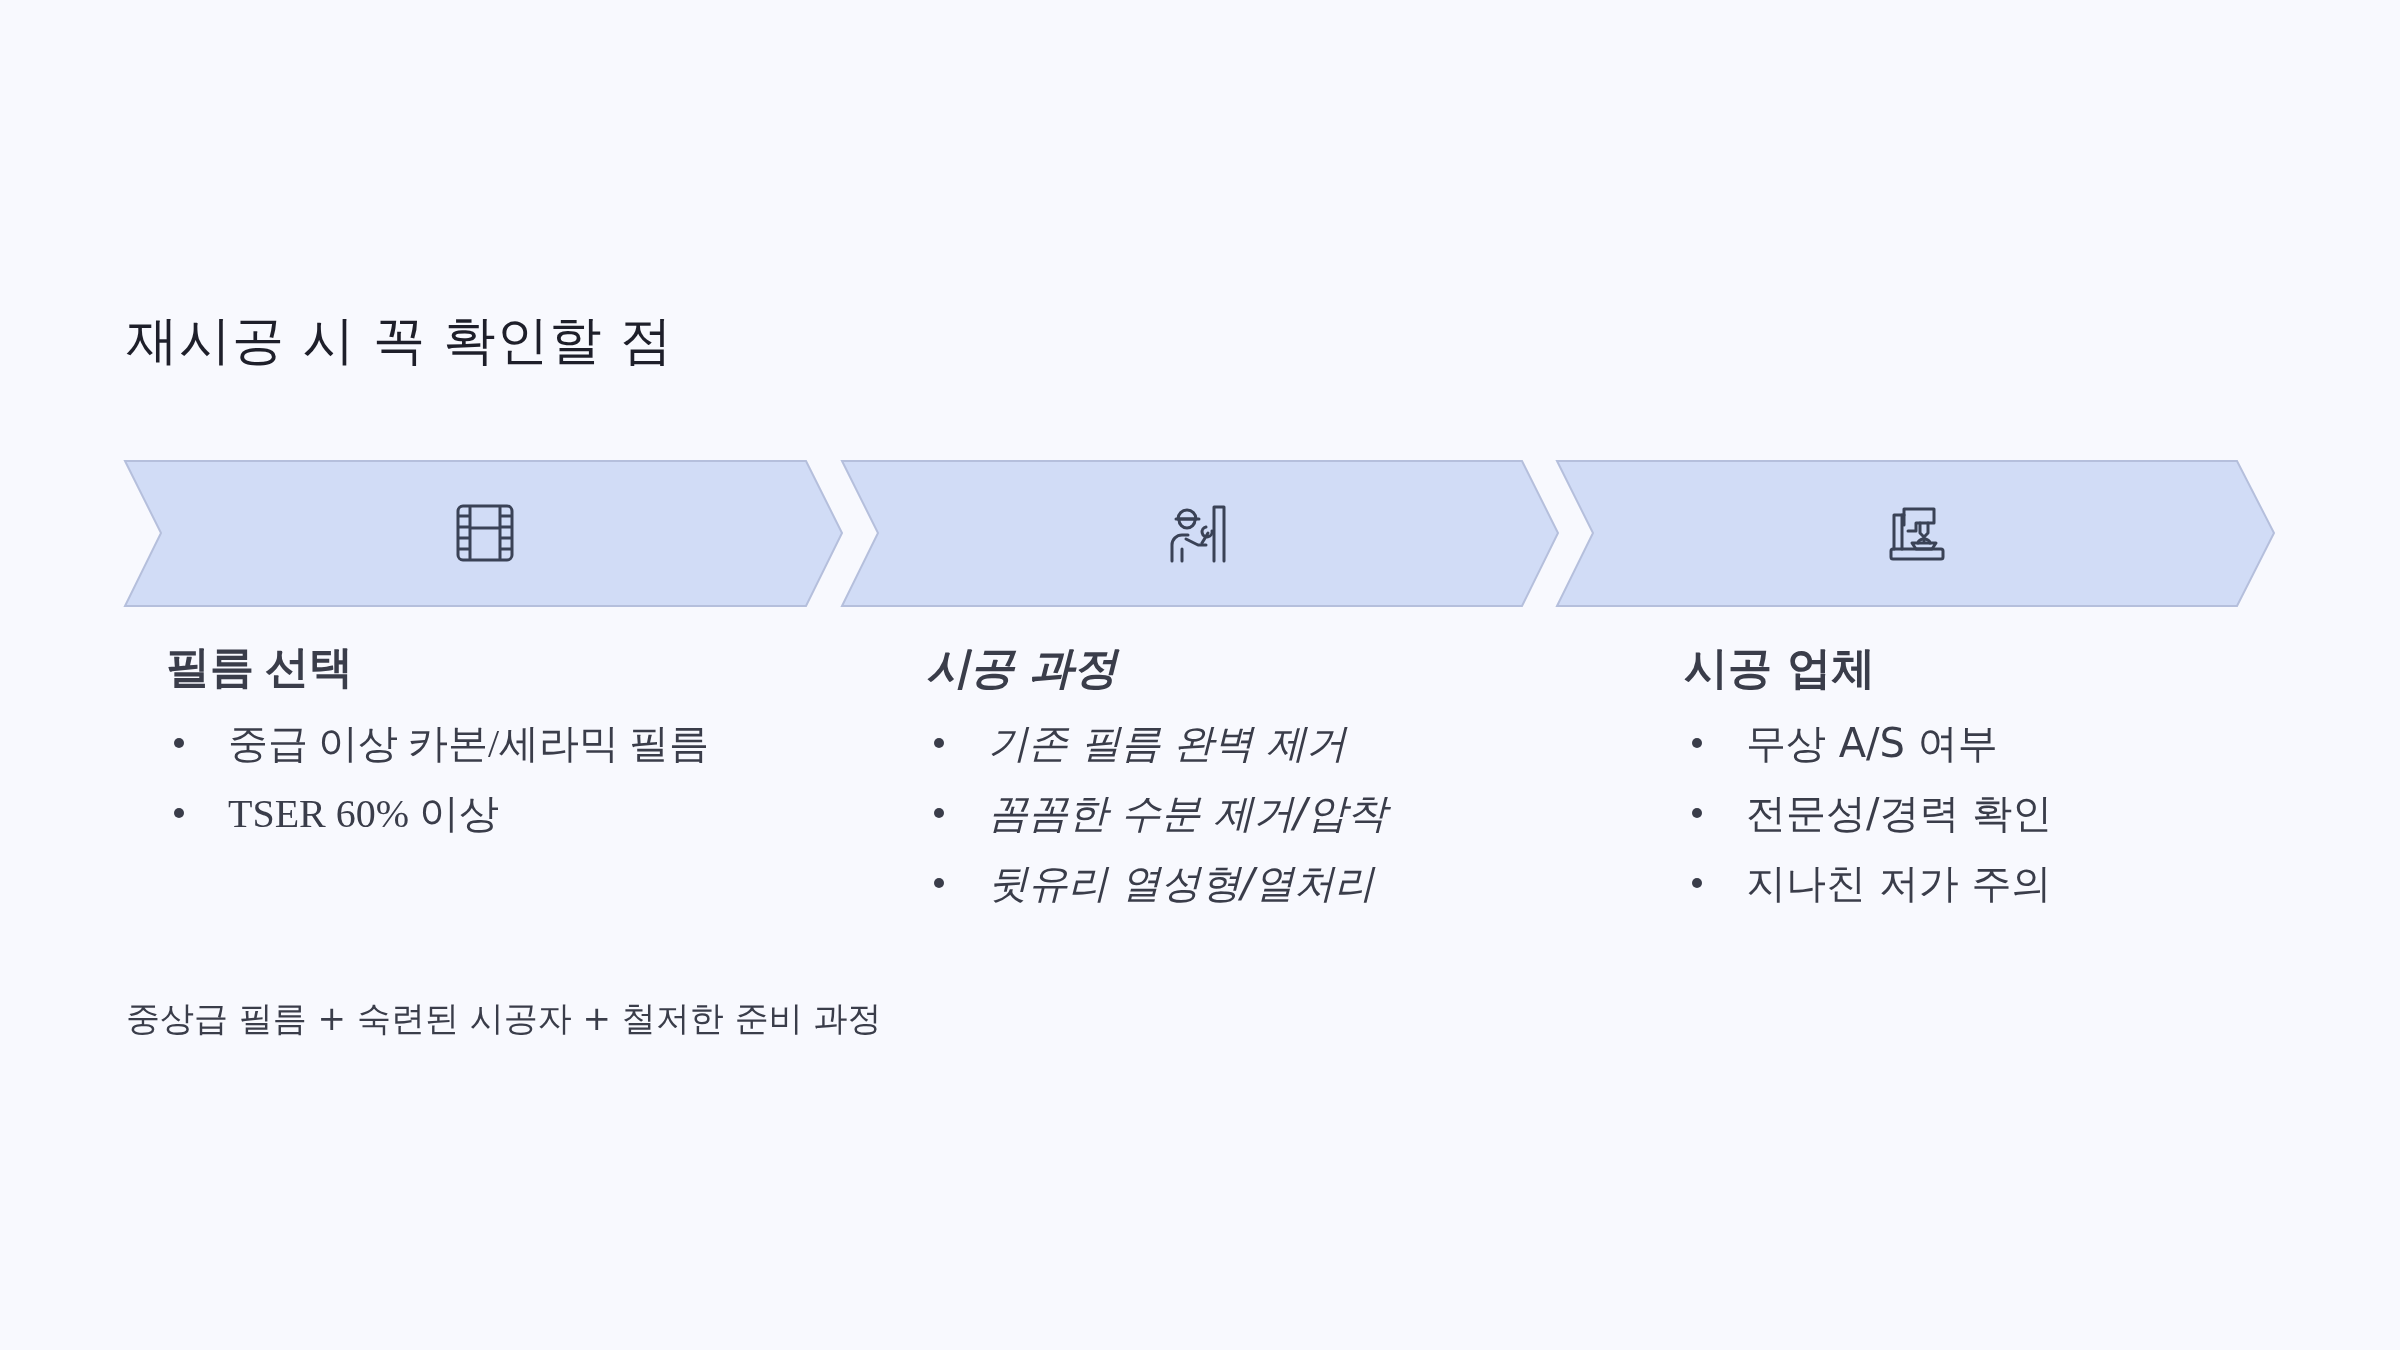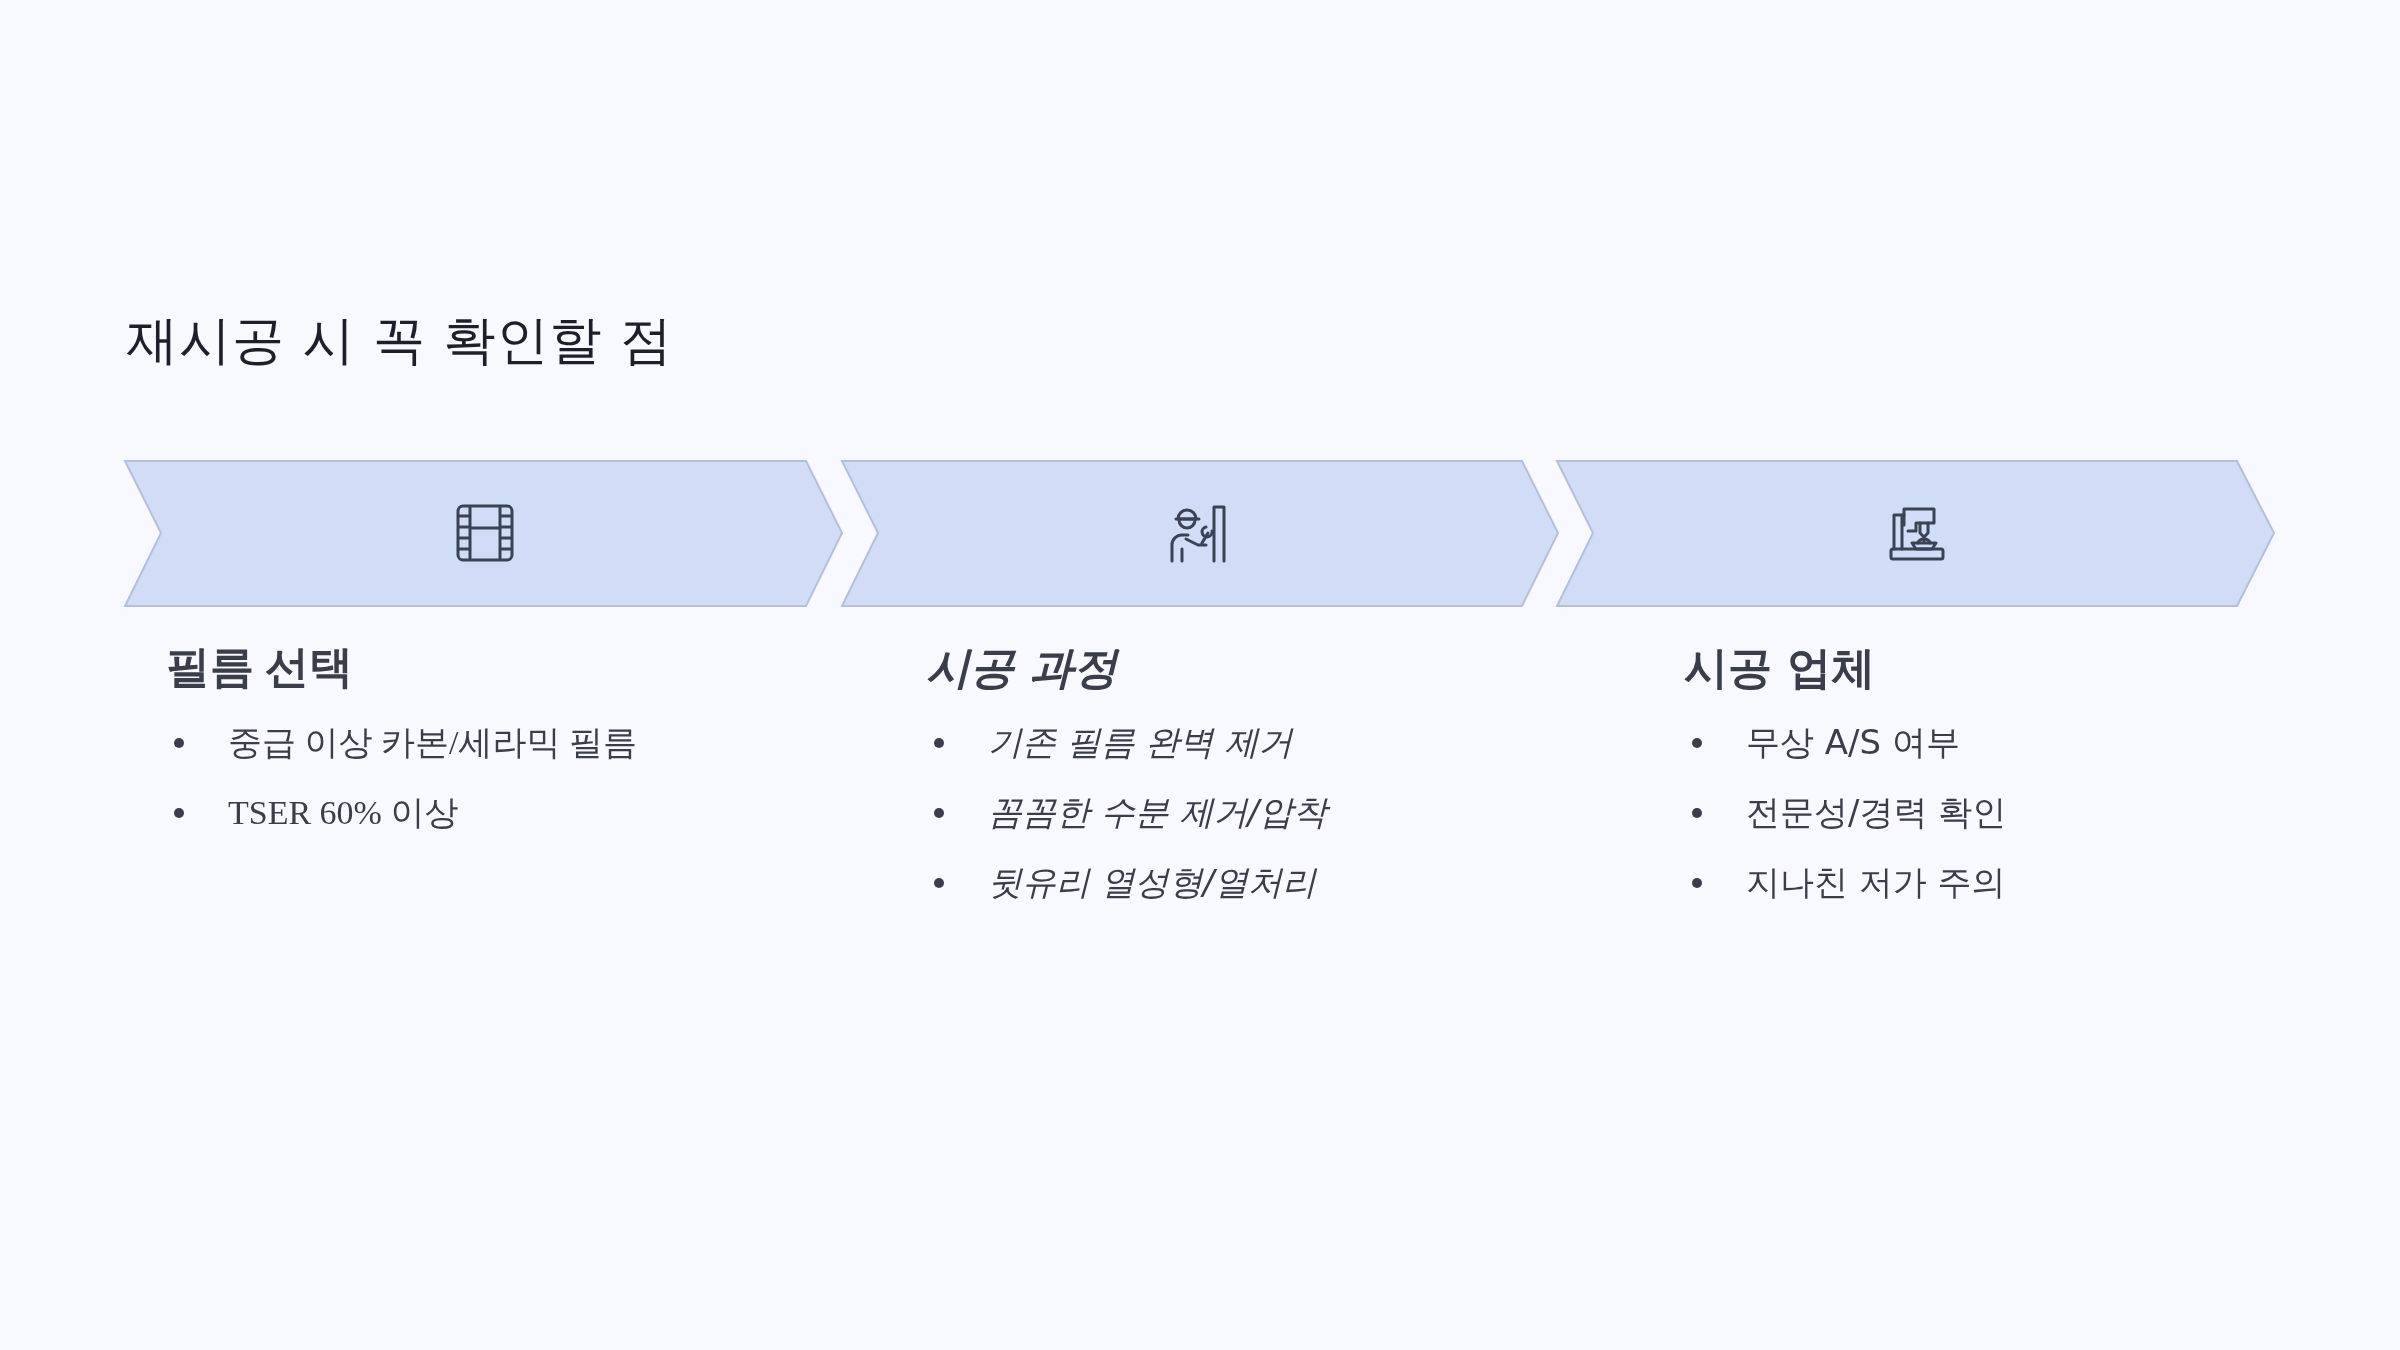--- a/index.html
+++ b/index.html
@@ -48,21 +48,21 @@
     }
     .bullet-list {
       list-style: none;
       margin-top: 8px;
     }
     .bullet-item {
       position: relative;
       display: flex;
       align-items: center;
       height: 70px;
-      font-size: 34px;
+      font-size: 40px;
       color: #3A3D4A;
       white-space: nowrap;
     }
     .bullet-dot {
       display: inline-block;
       width: 10px; height: 10px;
       border-radius: 50%;
       background: #3A3D4A;
       margin-left: 46px;
       margin-right: 44px;
@@ -183,14 +183,15 @@
         <span class="bullet-dot"></span>
         <span>전문성/경력 확인</span>
       </li>
       <li class="bullet-item">
         <span class="bullet-dot"></span>
         <span>지나친 저가 주의</span>
       </li>
     </ul>
   </div>
 
+  <p class="summary">중상급 필름 + 숙련된 시공자 + 철저한 준비 과정</p>
 
 </div>
 
 </body></html>

